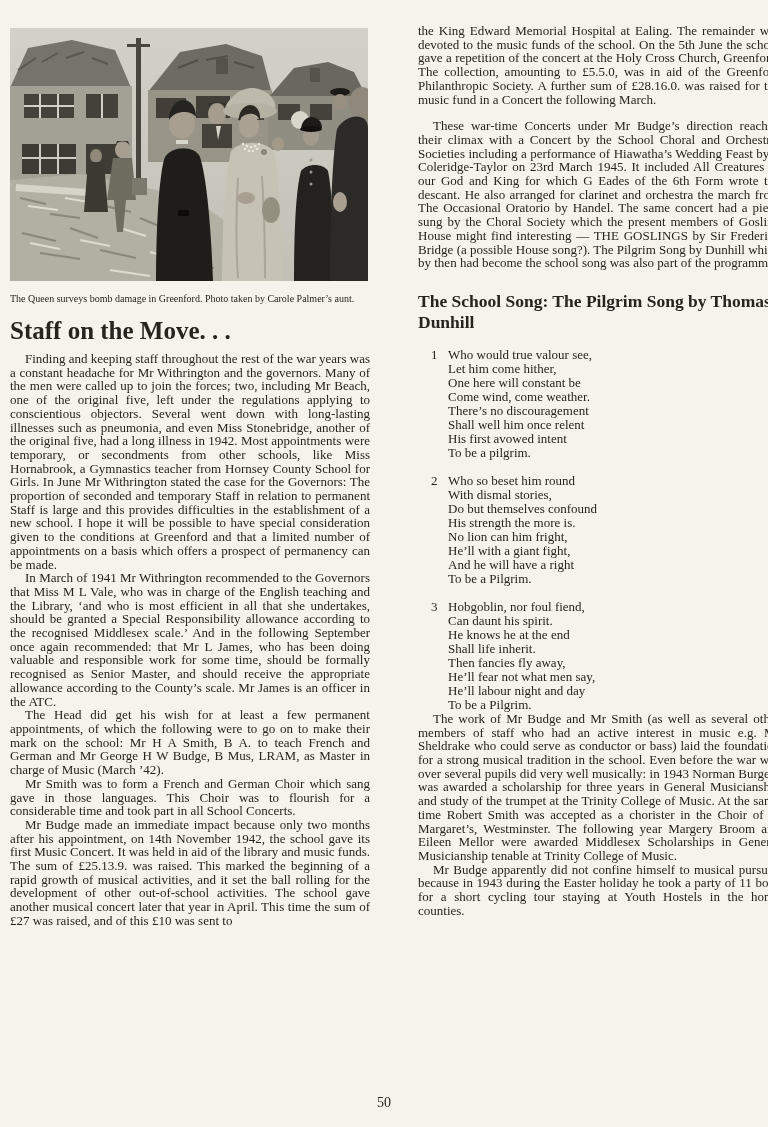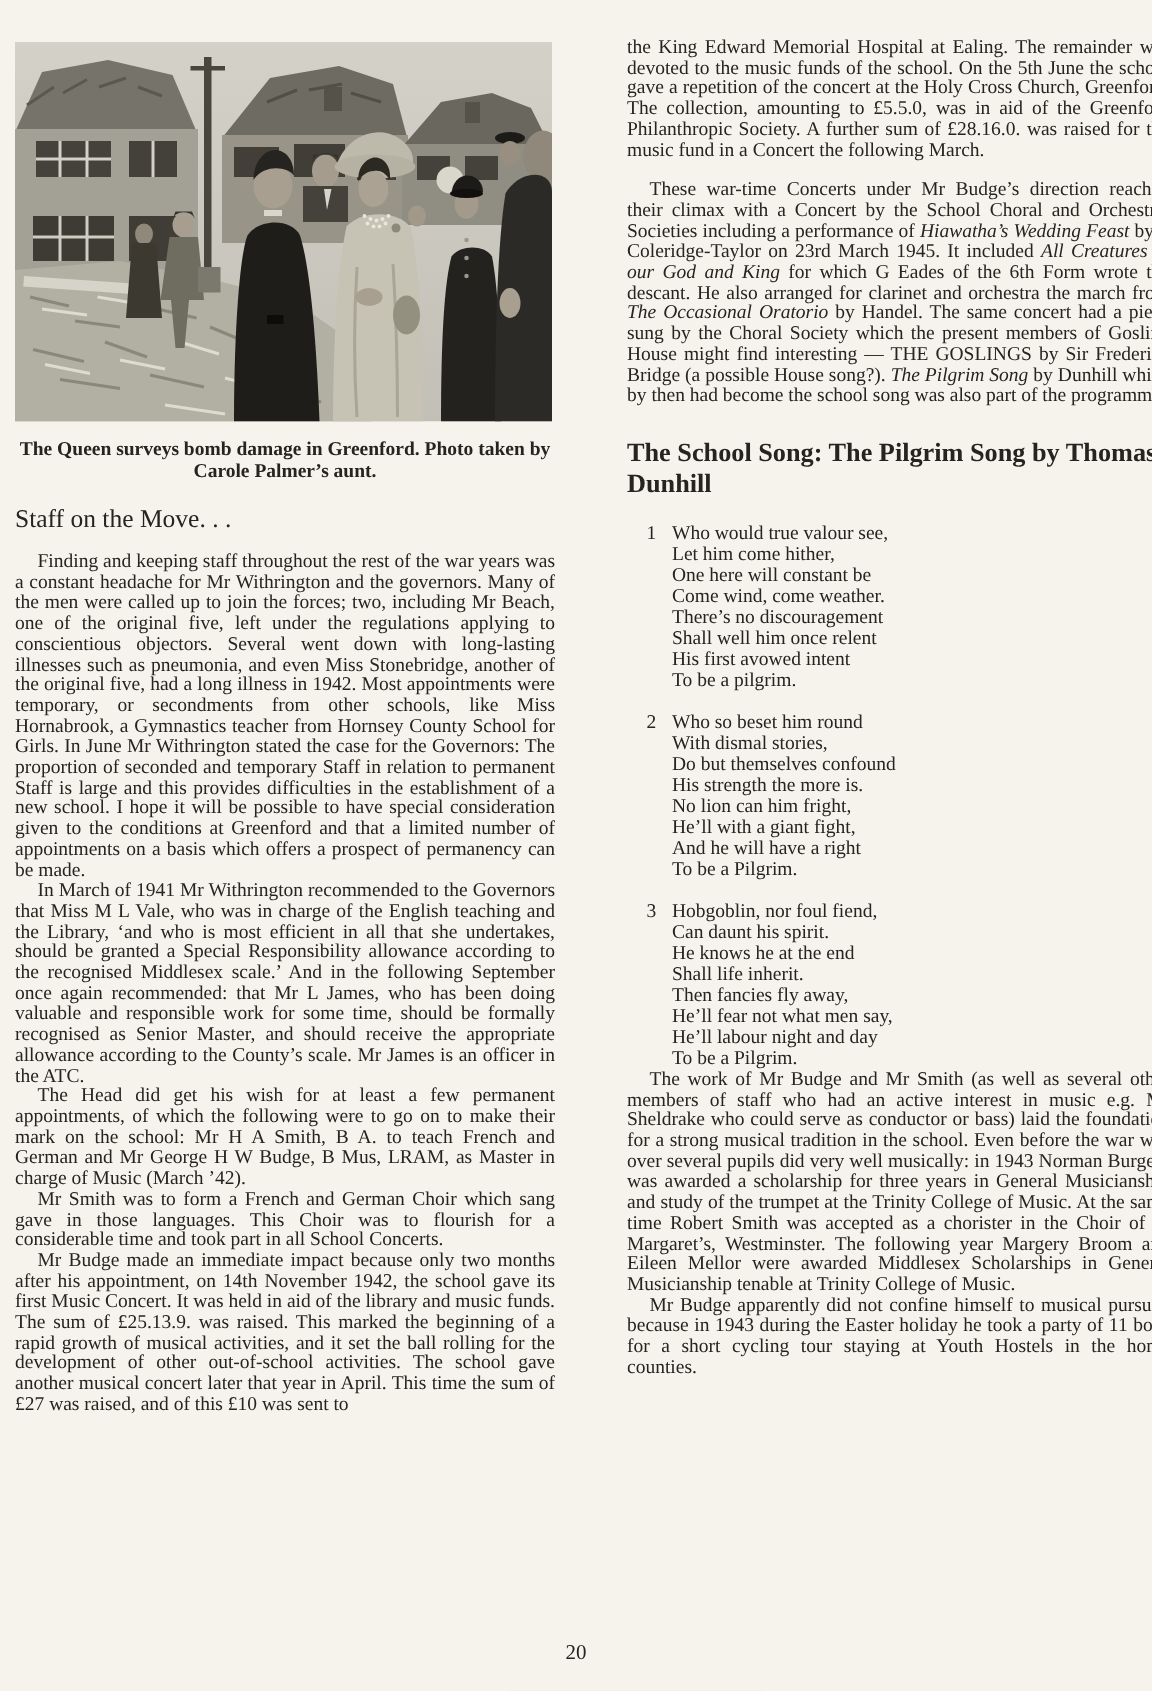--- a/index.html
+++ b/index.html
@@ -10,29 +10,29 @@
     font-family:"Liberation Serif", serif;
     margin:0 auto;
   }
   .cols{display:flex;gap:28px;padding:24px 6px 0 10px;}
   .col-left{flex:0 0 360px;width:360px;}
   .col-right{flex:0 0 362px;width:362px;margin-left:20px;}
 
   figure.photo-wrap{margin:4px 0 0 0;}
   svg.photo{display:block;width:358px;height:253px;}
 
-  .caption{font-weight:bold;font-size:13px;line-height:15px;margin:10px 0 0 0;text-align:center;}
-
-  h1.section-heading{font-size:17px;line-height:24px;margin:13px 0 9px 0;font-weight:normal;}
+  .caption{font-weight:normal;font-size:10px;line-height:15px;margin:10px 0 0 0;text-align:left;}
+
+  h1.section-heading{font-size:25px;line-height:24px;margin:13px 0 9px 0;font-weight:bold;}
   h2.section-heading{font-size:17.5px;line-height:21.5px;margin:21px 0 0 0;font-weight:bold;}
 
   p.body{font-size:13px;line-height:13.7px;text-align:justify;margin:0;text-indent:15px;}
   p.cont{text-indent:0;}
   p.gap{margin-top:13px;}
-  .it{font-style:italic;}
+  .it{}
   .bd{font-weight:normal;}
 
   .verse{display:flex;margin-top:14px;font-size:13px;line-height:14px;}
   .verse .vnum{flex:none;width:17px;margin-left:13px;}
   .verse .vlines{white-space:pre-line;}
   .after-verses{margin-top:16px;}
 
   .page-number{position:absolute;left:0;right:0;bottom:16px;text-align:center;font-size:14px;}
 </style>
 </head>
@@ -214,14 +214,14 @@
 He’ll fear not what men say,
 He’ll labour night and day
 To be a Pilgrim.</div>
       </div>
 
       <p class="body after-verses">The work of Mr Budge and Mr Smith (as well as several other members of staff who had an active interest in music e.g. Mr Sheldrake who could serve as conductor or bass) laid the foundation for a strong musical tradition in the school. Even before the war was over several pupils did very well musically: in 1943 Norman Burgess was awarded a scholarship for three years in General Musicianship and study of the trumpet at the Trinity College of Music. At the same time Robert Smith was accepted as a chorister in the Choir of St Margaret’s, Westminster. The following year Margery Broom and Eileen Mellor were awarded Middlesex Scholarships in General Musicianship tenable at Trinity College of Music.</p>
       <p class="body">Mr Budge apparently did not confine himself to musical pursuits because in 1943 during the Easter holiday he took a party of 11 boys for a short cycling tour staying at Youth Hostels in the home counties.</p>
     </div>
   </div>
 
-  <div class="page-number">20</div>
+  <div class="page-number">50</div>
 </div>
 
 </body></html>

